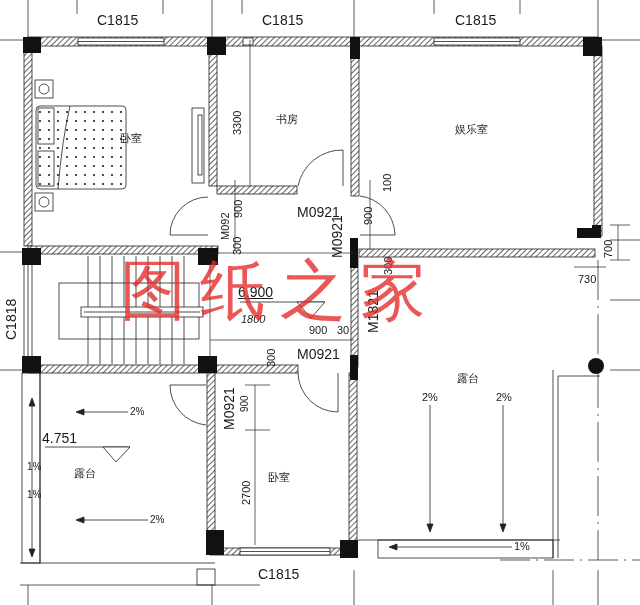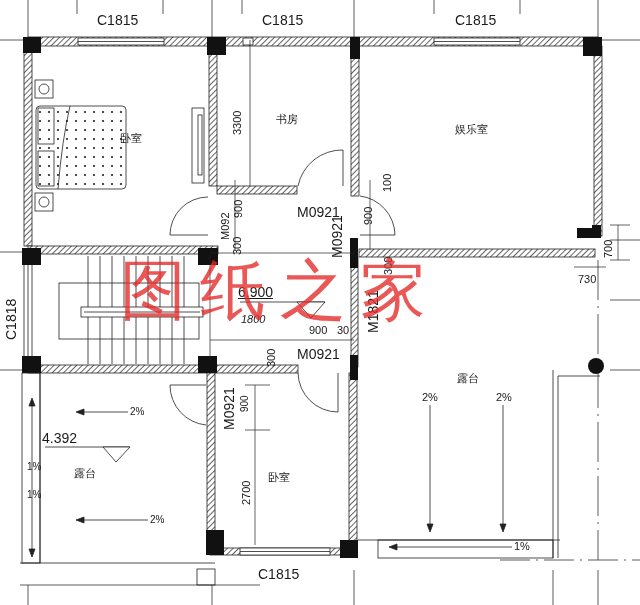--- a/index.html
+++ b/index.html
@@ -235,21 +235,21 @@
 <div class="lbl dim" style="left:309px; top:325px;">900</div>
 <div class="lbl dim" style="left:337px; top:325px;">30</div>
 <div class="lbl code" style="left:297px; top:347px;">M0921</div>
 <div class="lbl dim vert" style="left:266px; top:367px;">300</div>
 <div class="lbl code vert" style="left:222px; top:430px;">M0921</div>
 <div class="lbl small vert" style="left:240px; top:412px;">900</div>
 <div class="lbl dim vert" style="left:241px; top:505px;">2700</div>
 <div class="lbl dim" style="left:578px; top:274px;">730</div>
 <div class="lbl dim vert" style="left:603px; top:258px;">700</div>
 
-<div class="lbl code" style="left:42px; top:431px;">4.392</div>
+<div class="lbl code" style="left:42px; top:431px;">4.751</div>
 <div class="lbl small" style="left:130px; top:407px;">2%</div>
 <div class="lbl small" style="left:150px; top:515px;">2%</div>
 <div class="lbl small" style="left:27px; top:462px;">1%</div>
 <div class="lbl small" style="left:27px; top:490px;">1%</div>
 <div class="lbl dim" style="left:422px; top:392px;">2%</div>
 <div class="lbl dim" style="left:496px; top:392px;">2%</div>
 <div class="lbl dim" style="left:514px; top:541px;">1%</div>
 
 <div class="wm" style="left:120px; top:258px;">图纸之家</div>
 

